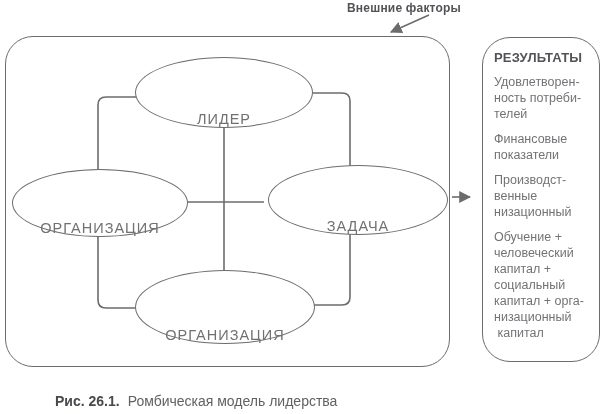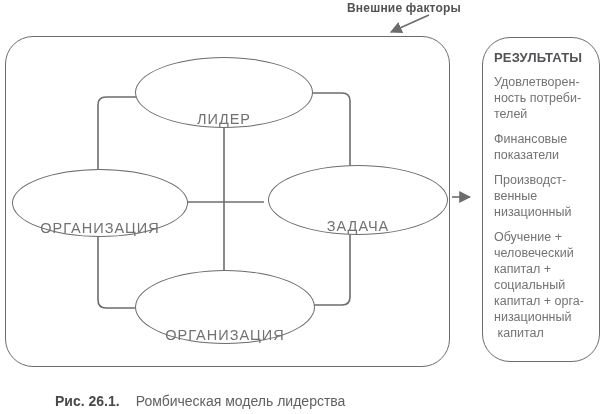--- a/index.html
+++ b/index.html
@@ -34,21 +34,21 @@
   .node-task{left:268px;top:165px;width:180px;height:70px;}
   .node-organization{left:135px;top:270px;width:180px;height:74px;}
   .connectors{position:absolute;left:0;top:0;z-index:1;}
   .ext-label{
     position:absolute;left:347px;top:1px;font-size:12px;font-weight:bold;
     color:#525356;letter-spacing:.2px;white-space:nowrap;
   }
   .caption{
     position:absolute;left:55px;top:393px;font-size:14px;color:#606164;white-space:nowrap;
   }
-  .caption .cap-label{font-weight:bold;color:#48494c;margin-right:16px;}
+  .caption .cap-label{font-weight:bold;color:#48494c;margin-right:8px;}
 </style>
 </head>
 <body>
 
 <div class="canvas">
 
   <svg class="connectors" width="606" height="414" viewBox="0 0 606 414">
     <defs>
       <marker id="arrow" viewBox="0 0 10 10" refX="9" refY="5" markerWidth="7.5" markerHeight="7.5" orient="auto-start-reverse">
         <path d="M0,0 L10,5 L0,10 z" fill="#6b6c6d"></path>

